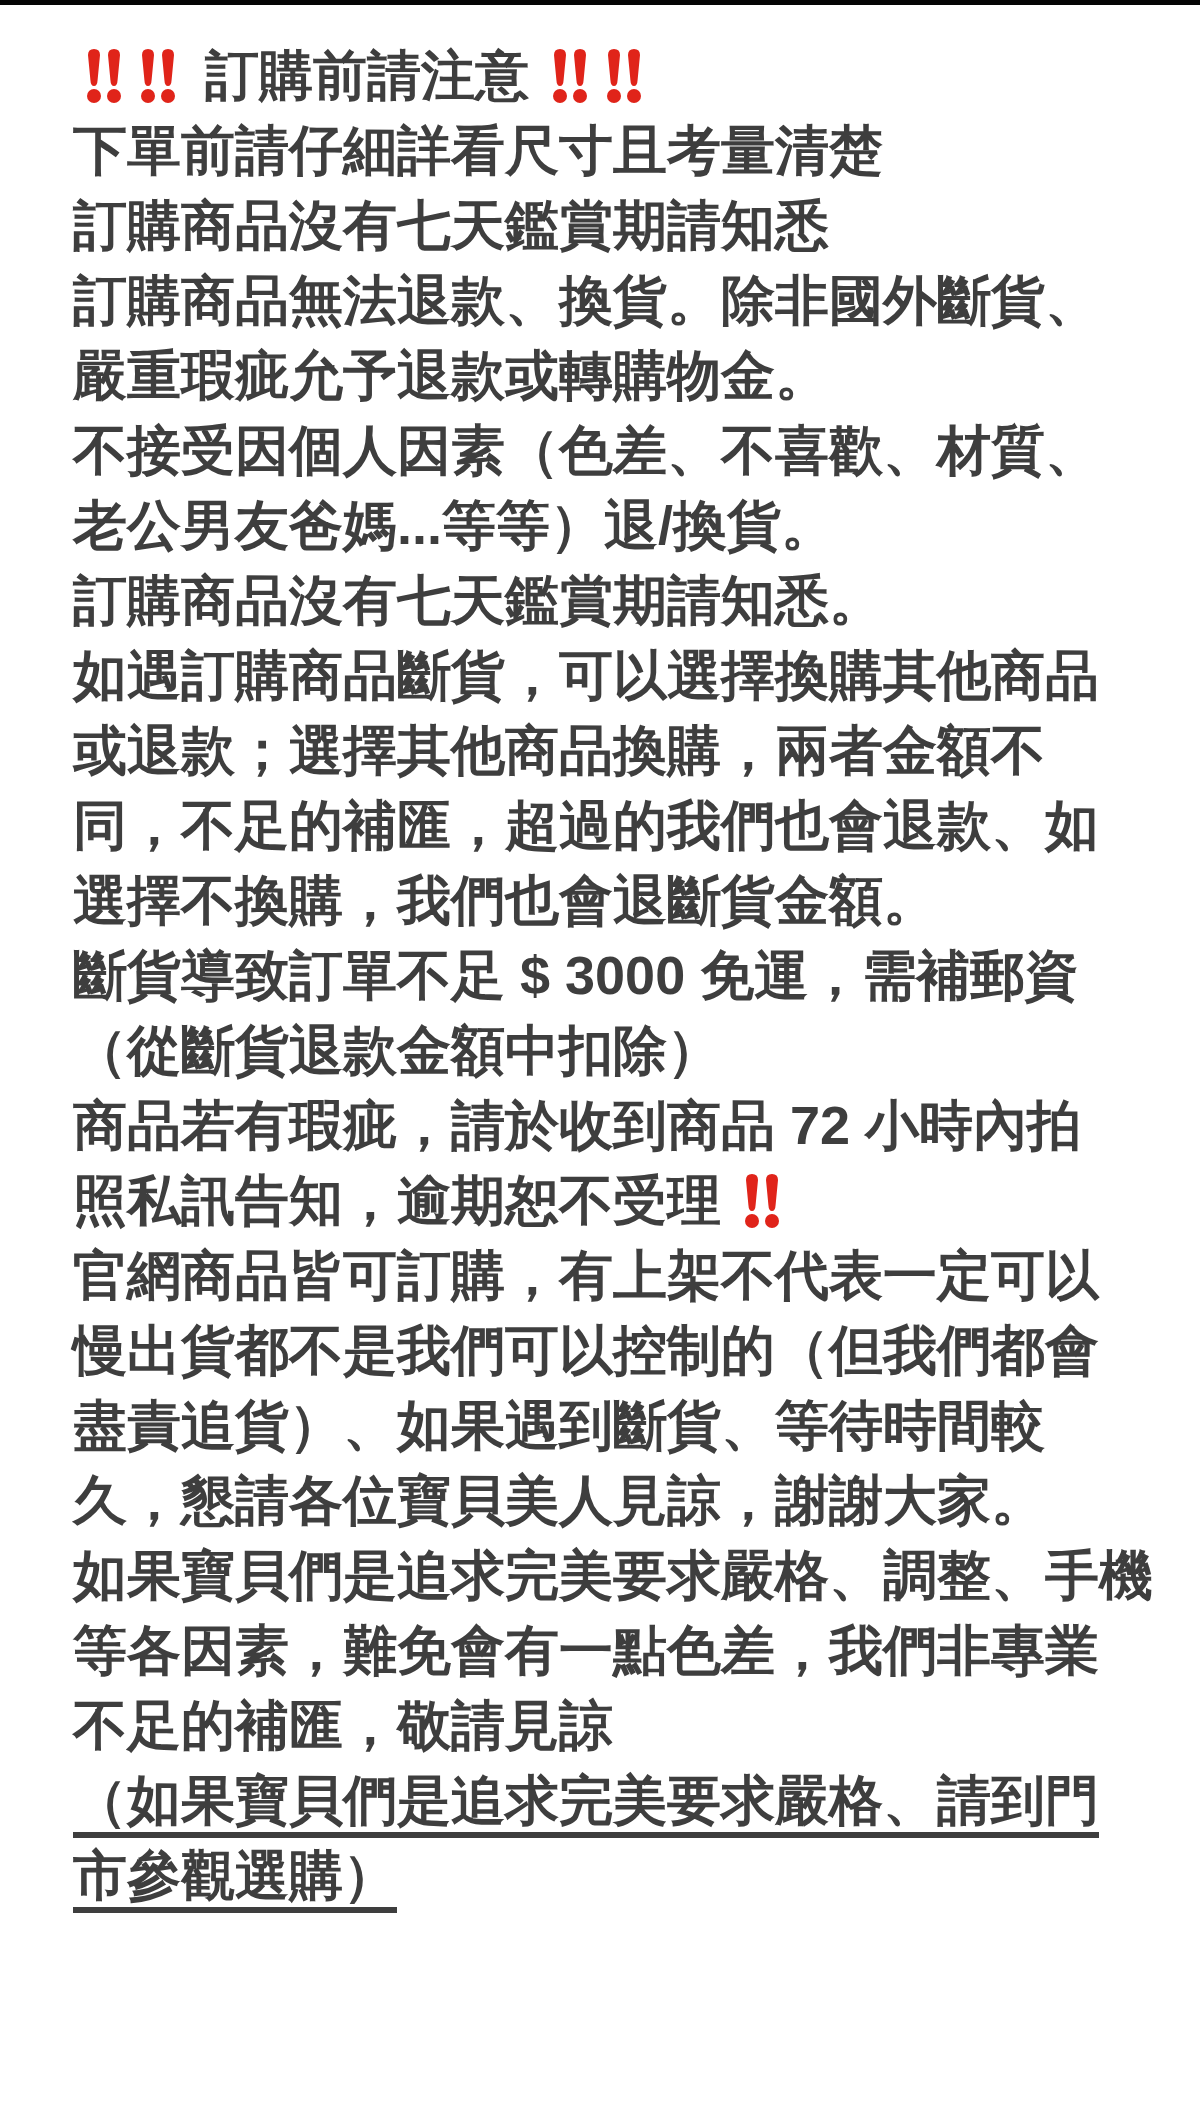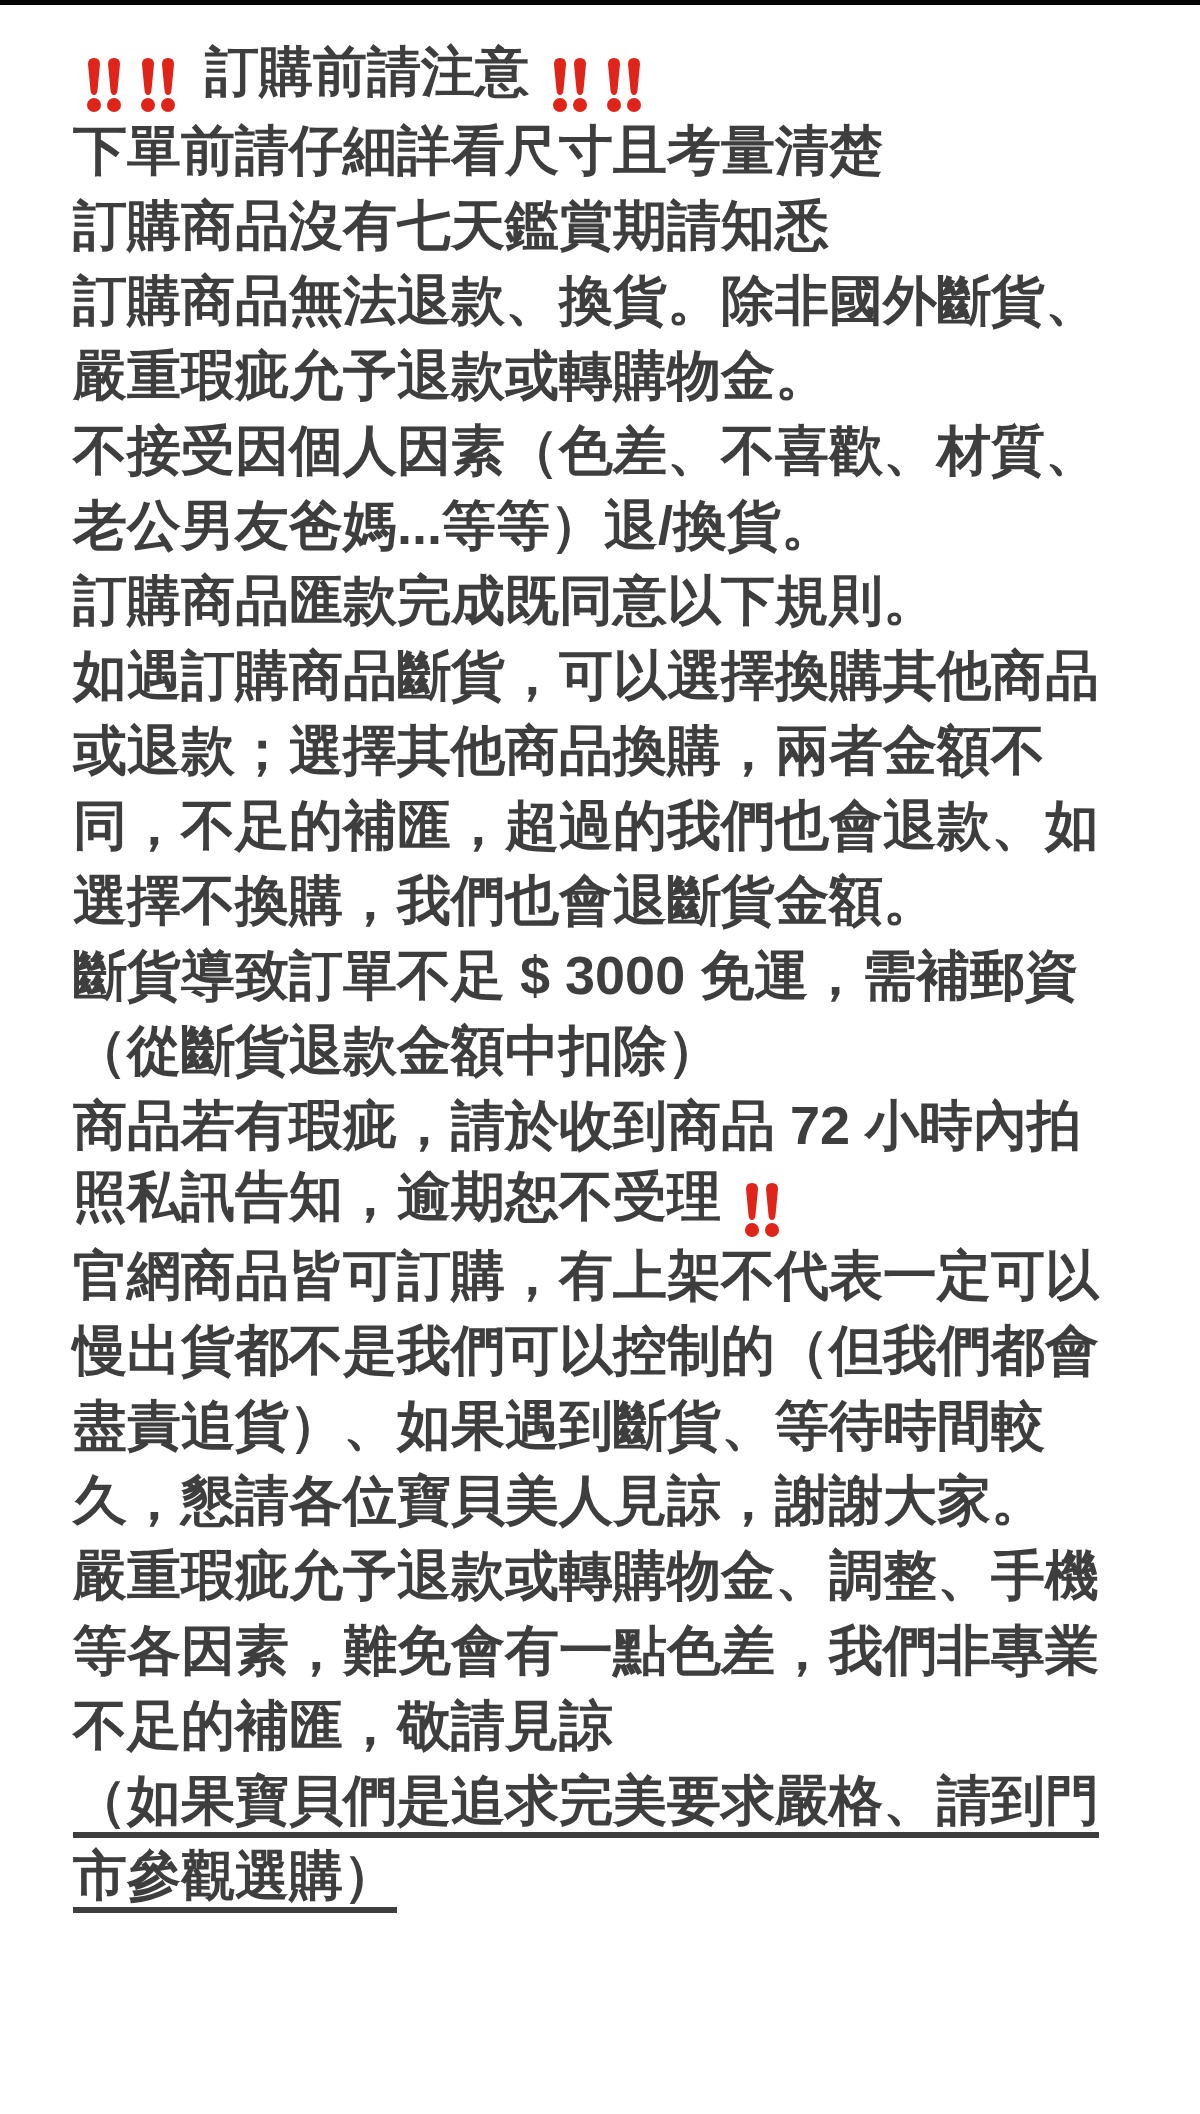--- a/index.html
+++ b/index.html
@@ -22,23 +22,22 @@
     font-weight: 700;
     letter-spacing: 0px;
   }
   .line {
     height: 75px;
     line-height: 75px;
     white-space: pre;
   }
   .flex-line {
     display: flex;
-    align-items: flex-end;
+    align-items: center;
     white-space: pre;
-    font-family: Liberation Mono, monospace;
   }
   .heading { margin-left: 10px; }
   .heading .heading-text { margin: 0 20px 0 26px; }
   .dblx { display: inline-block; flex: 0 0 auto; }
   .dblx + .dblx { margin-left: 12px; }
   .trailing-icon { margin-left: 20px; }
   .inline-icon-line span.txt { flex: 0 0 auto; }
   .stop-icon {
     position: relative;
     display: inline-block;
@@ -97,41 +96,41 @@
           <use href="#dblx-shape"></use>
         </svg>
     </div>
 
     <div class="line">下單前請仔細詳看尺寸且考量清楚</div>
     <div class="line">訂購商品沒有七天鑑賞期請知悉</div>
     <div class="line">訂購商品無法退款、換貨。除非國外斷貨、</div>
     <div class="line">嚴重瑕疵允予退款或轉購物金。</div>
     <div class="line">不接受因個人因素（色差、不喜歡、材質、</div>
     <div class="line">老公男友爸媽...等等）退/換貨。</div>
-    <div class="line">訂購商品匯款完成既同意以下規則。</div>
+    <div class="line">訂購商品沒有七天鑑賞期請知悉。</div>
     <div class="line">如遇訂購商品斷貨，可以選擇換購其他商品</div>
     <div class="line">或退款；選擇其他商品換購，兩者金額不</div>
     <div class="line">同，不足的補匯，超過的我們也會退款、如</div>
     <div class="line">選擇不換購，我們也會退斷貨金額。</div>
     <div class="line">斷貨導致訂單不足 $ 3000 免運，需補郵資</div>
     <div class="line">（從斷貨退款金額中扣除）</div>
     <div class="line">商品若有瑕疵，請於收到商品 72 小時內拍</div>
 
     <div class="flex-line line inline-icon-line">
       <span class="txt">照私訊告知，逾期恕不受理</span>
       <svg class="dblx trailing-icon" viewBox="0 0 42 56" width="42" height="56">
           <use href="#dblx-shape"></use>
         </svg>
     </div>
 
 
     <div class="line">官網商品皆可訂購，有上架不代表一定可以</div>
     <div class="line">慢出貨都不是我們可以控制的（但我們都會</div>
     <div class="line">盡責追貨）、如果遇到斷貨、等待時間較</div>
     <div class="line">久，懇請各位寶貝美人見諒，謝謝大家。</div>
-    <div class="line">嚴重瑕疵允予退款或轉購物金、調整、手機</div>
+    <div class="line">如果寶貝們是追求完美要求嚴格、調整、手機</div>
     <div class="line">等各因素，難免會有一點色差，我們非專業</div>
     <div class="line">不足的補匯，敬請見諒</div>
     <div class="line underlined">（如果寶貝們是追求完美要求嚴格、請到門</div>
     <div class="line underlined">市參觀選購）</div>
 
   </main>
 </div>
 
 </body></html>

